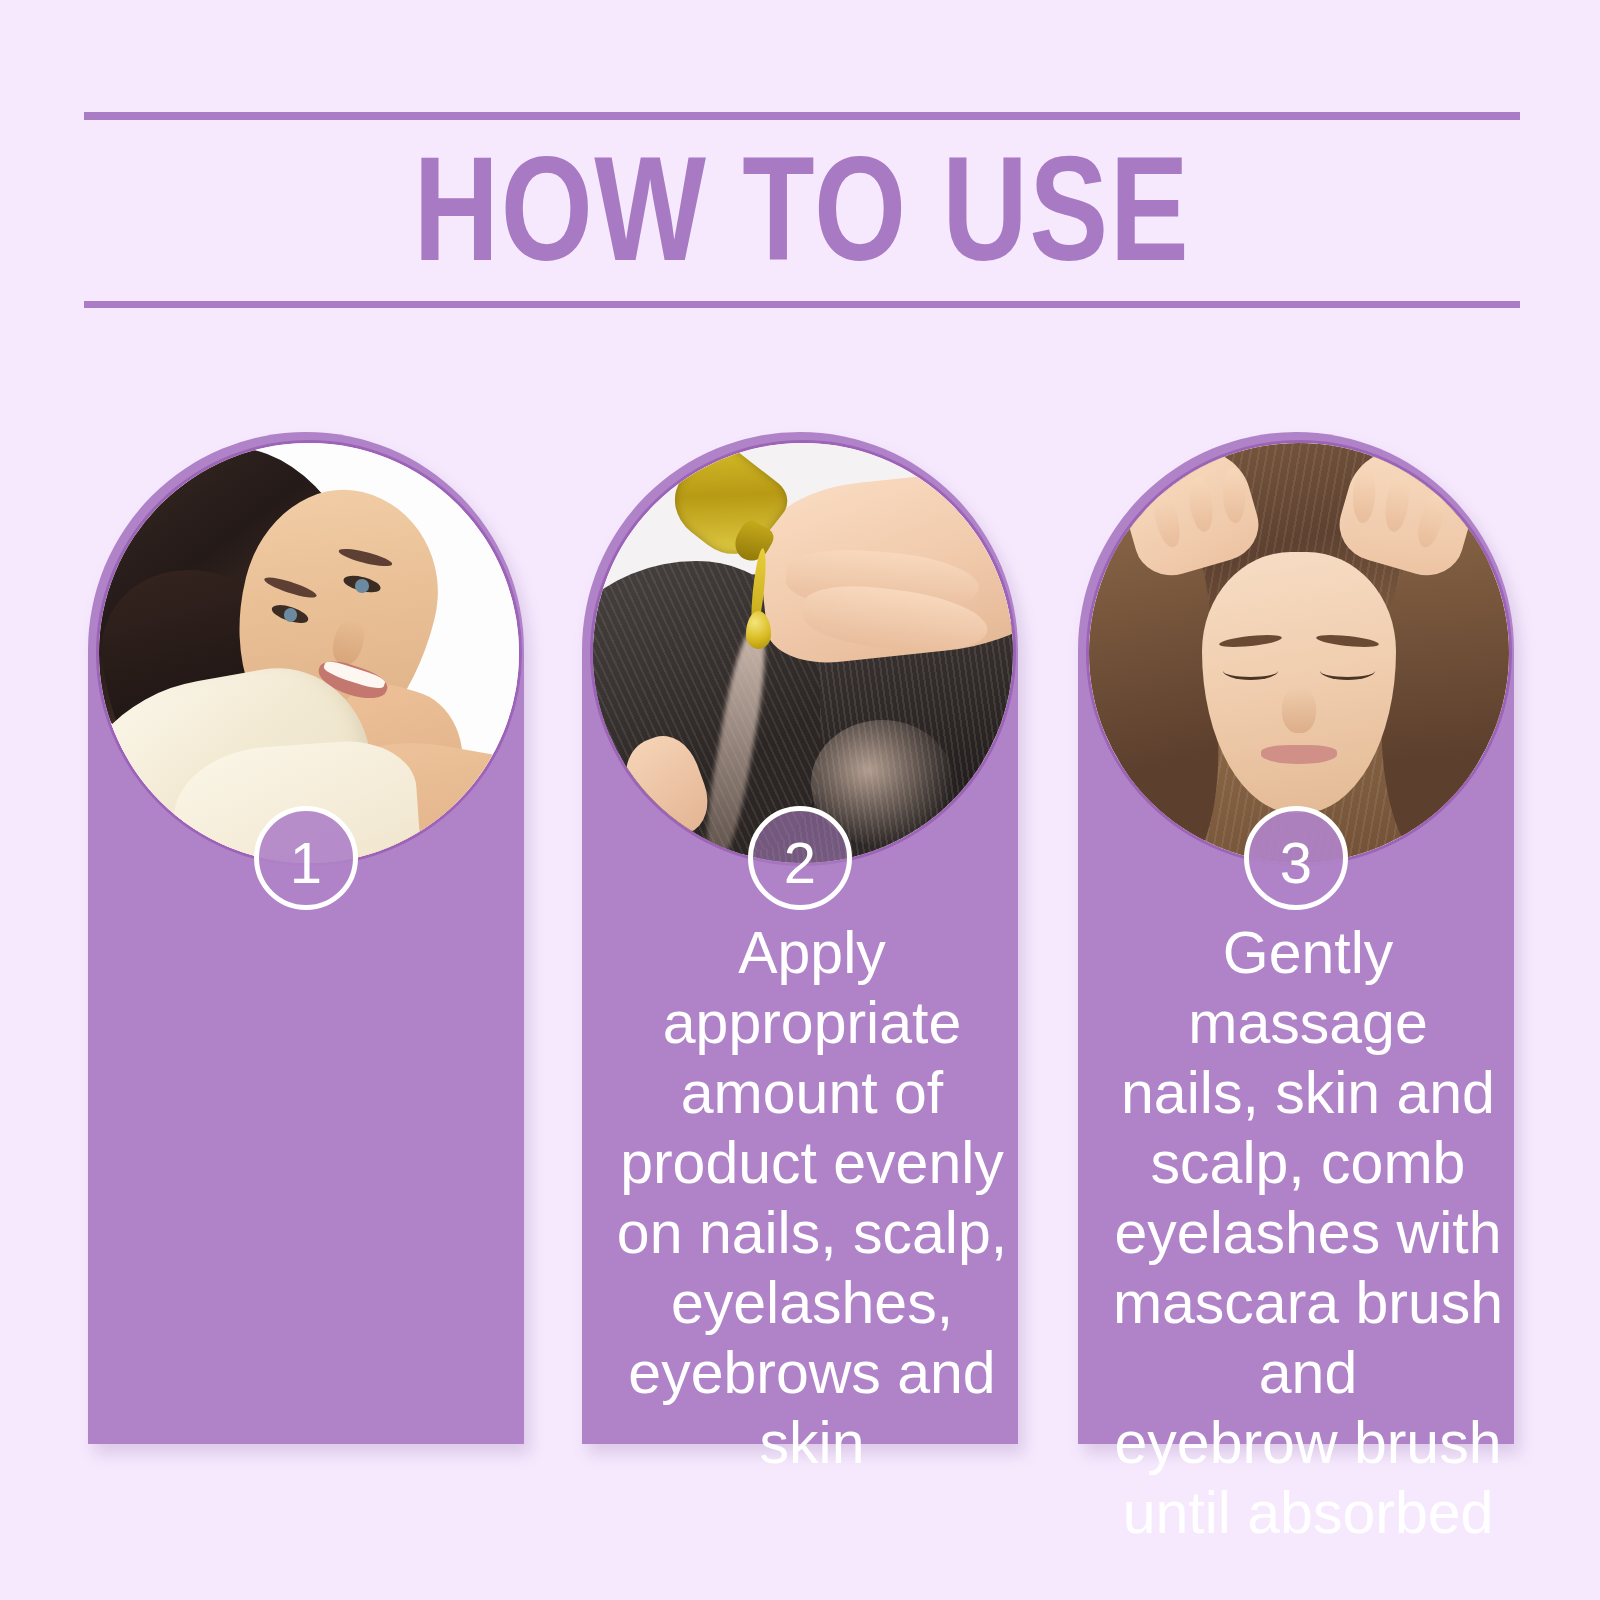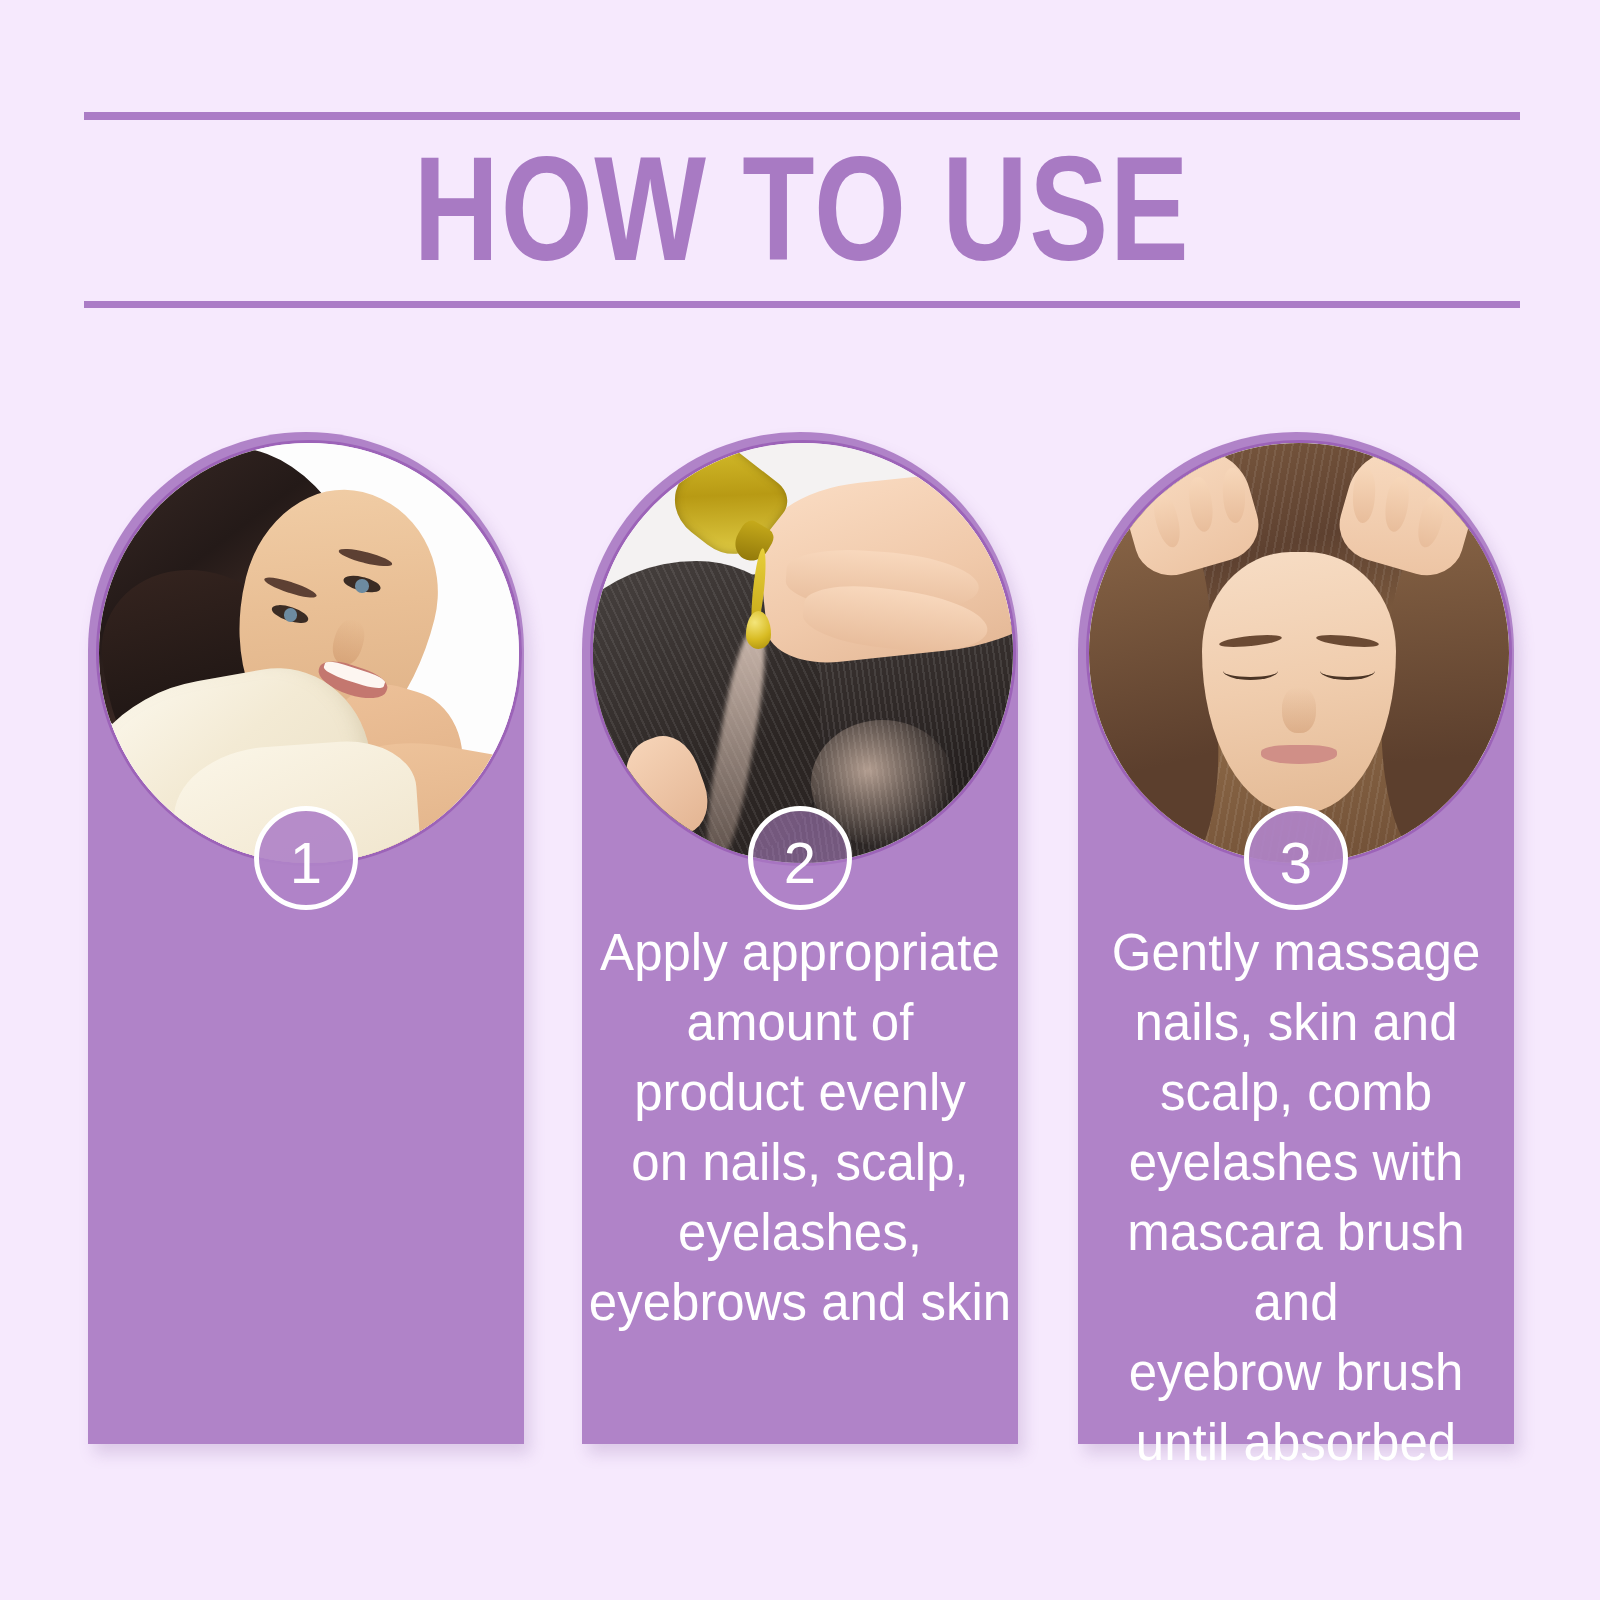--- a/index.html
+++ b/index.html
@@ -384,25 +384,25 @@
     z-index: 5;
     box-sizing: border-box;
   }
   .badge.translucent {
     background: rgba(176, 131, 200, 0.55);
   }
 
   
   .caption {
     position: absolute;
-    left: 0;
+    left: 12px;
     width: 100%;
     color: #ffffff;
     text-align: center;
-    font-size: 51px;
+    font-size: 59px;
     line-height: 70px;
     font-weight: 400;
     padding: 0 6px;
     box-sizing: border-box;
     white-space: pre-line;
   }
   .card.c1 .caption { top: 554px; }
   .card.c2 .caption { top: 486px; }
   .card.c3 .caption { top: 486px; }
 </style>

